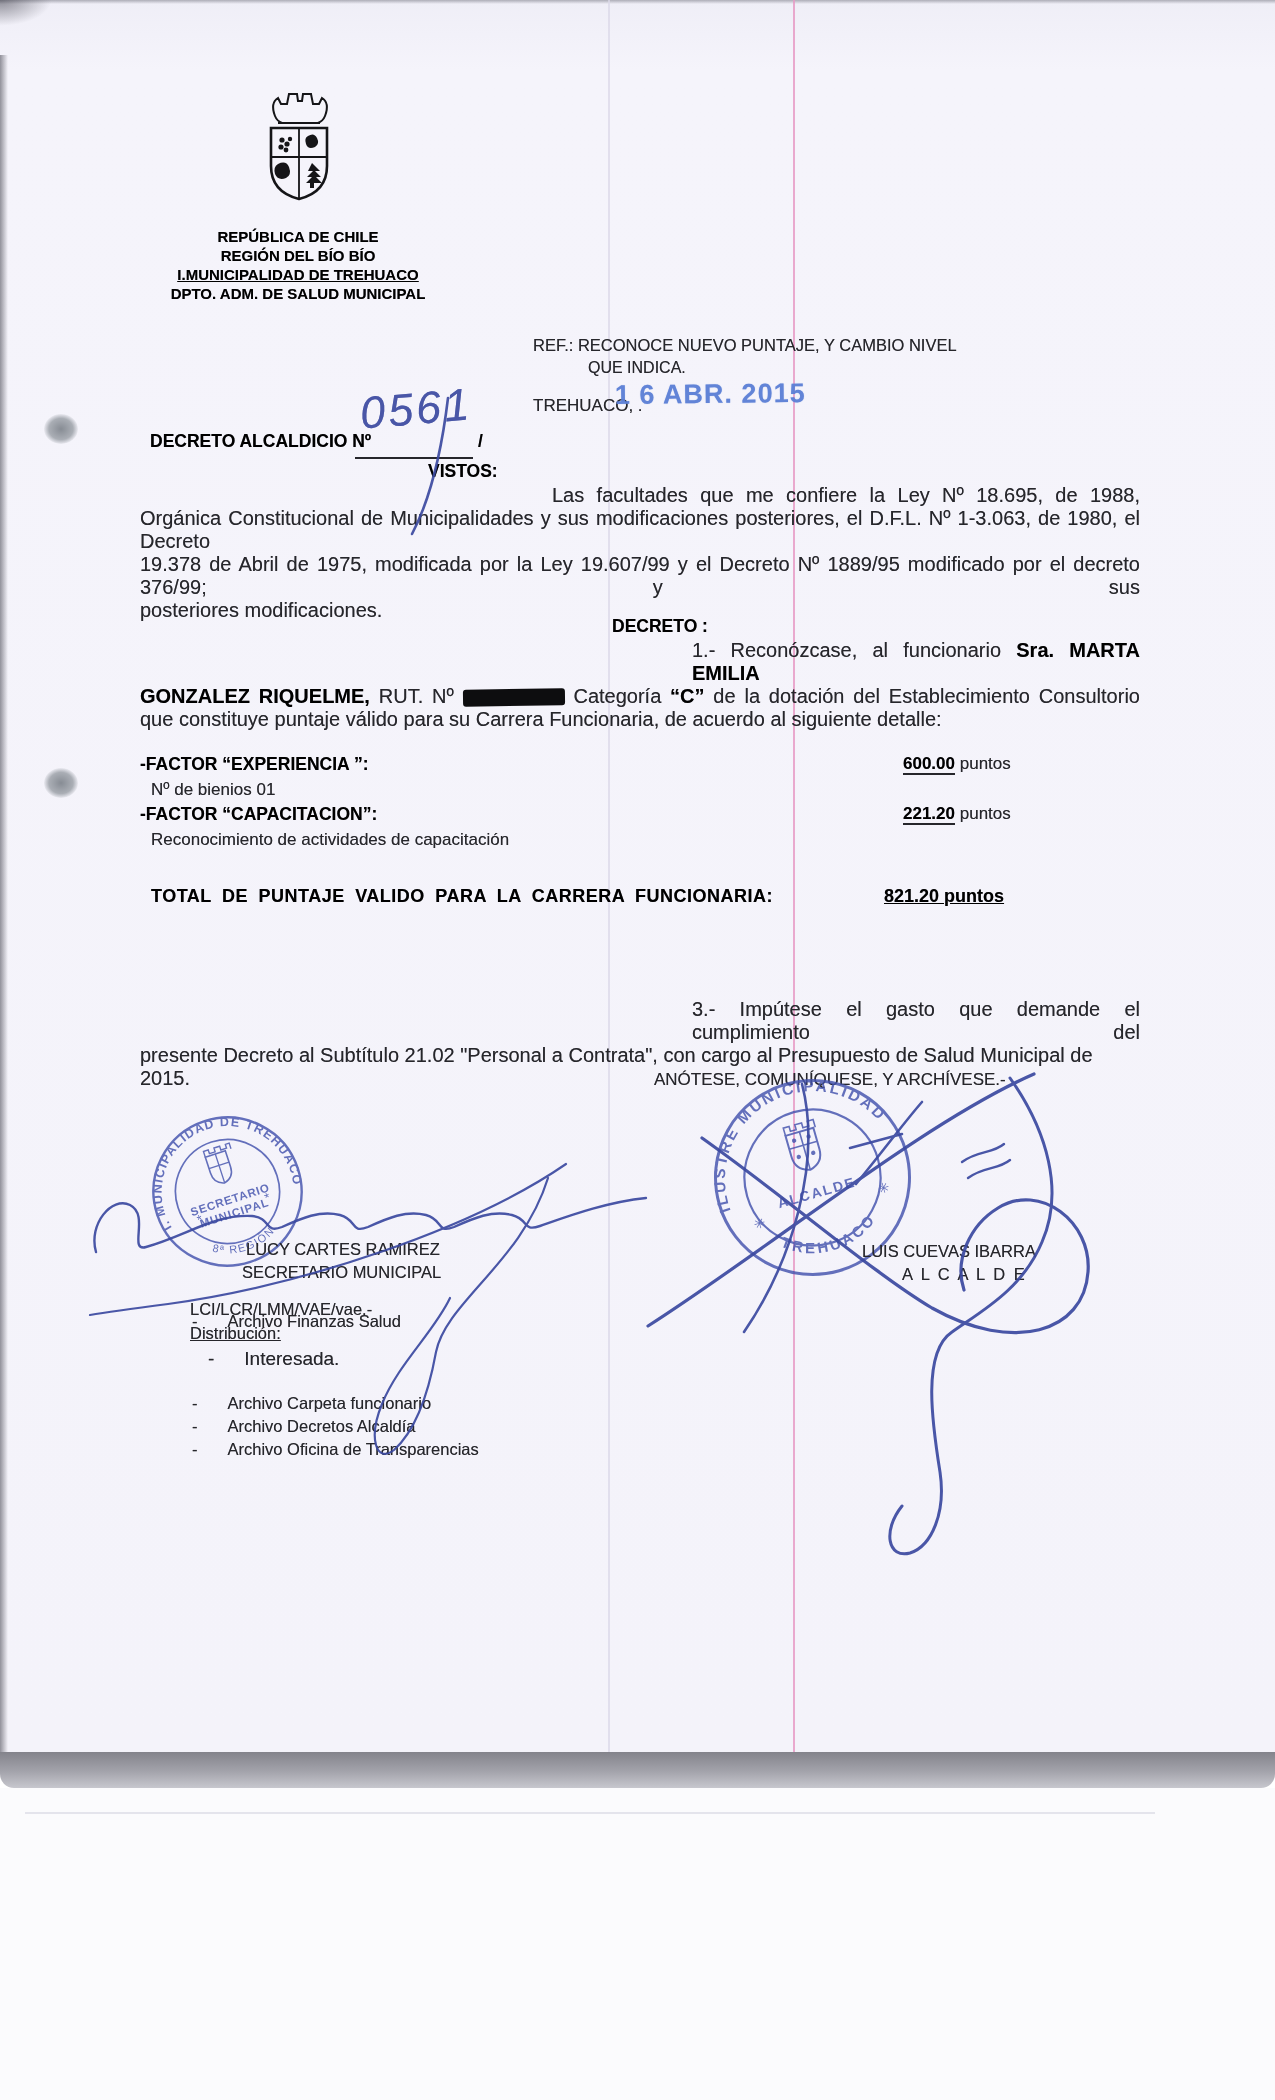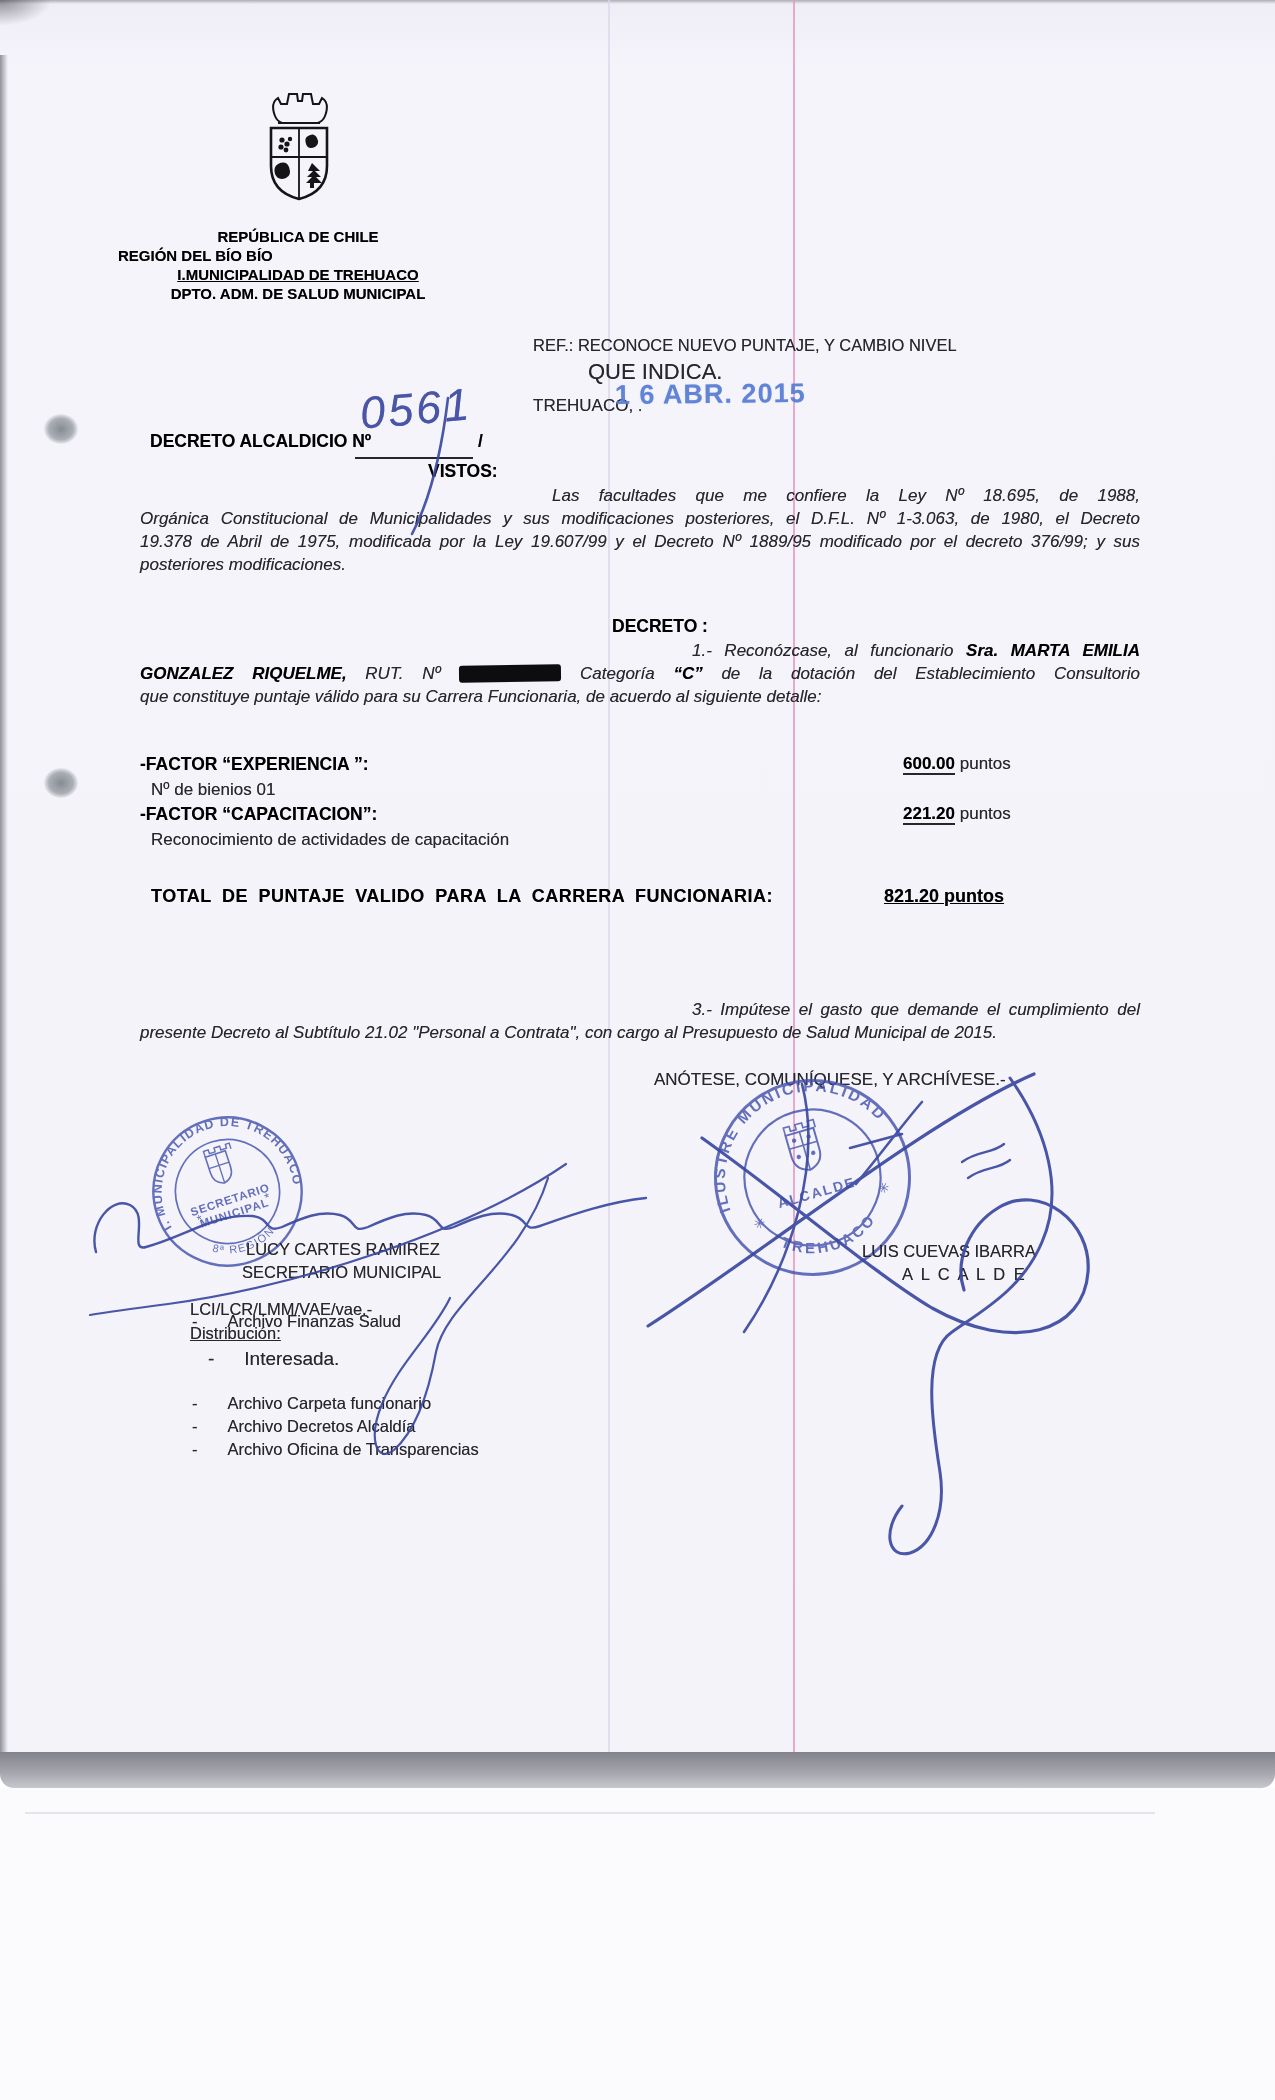--- a/index.html
+++ b/index.html
@@ -17,22 +17,22 @@
              background:linear-gradient(90deg,rgba(80,80,90,.6),rgba(80,80,90,0));}
   .corner-smudge{position:absolute;left:0;top:0;width:52px;height:26px;
              background:radial-gradient(ellipse at 0 0,rgba(60,60,70,.55),rgba(60,60,70,0) 70%);}
   .fold{position:absolute;top:0;width:2px;height:1752px;}
   .hole{position:absolute;width:34px;height:30px;border-radius:50%;
         background:radial-gradient(ellipse,#878c94 0%,#aaaeb5 50%,rgba(244,243,250,0) 74%);}
   .band{position:absolute;left:0;top:1752px;width:1275px;height:36px;border-radius:0 0 14px 14px;
         background:linear-gradient(180deg,#83838b 0%,#a4a4ac 55%,#c7c7ce 100%);}
   .below{position:absolute;left:0;top:1788px;width:1275px;height:312px;background:#fbfbfd;}
   .below-line{position:absolute;left:25px;top:1812px;width:1130px;height:2px;background:rgba(195,195,210,.4);}
-  .para{position:absolute;left:140px;width:1000px;font-size:17px;line-height:23px;color:#26262b;
-        text-shadow:0 0 .4px rgba(40,40,46,.5);font-style:italic;}
+  .para{position:absolute;left:140px;width:1000px;font-size:20px;line-height:23px;color:#26262b;
+        text-shadow:0 0 .4px rgba(40,40,46,.5);}
   .ln{text-align:justify;text-align-last:justify;}
   .ln-last{text-align:left;}
   .redact{display:inline-block;width:102px;height:17px;background:#0d0d0f;border-radius:3px;
           vertical-align:-3px;transform:rotate(-.8deg);}
   .u{border-bottom:2px solid #26262b;}
   .stamp{position:absolute;opacity:.82;}
   .sig-overlay{position:absolute;left:0;top:0;pointer-events:none;}
   .date-stamp{position:absolute;color:#5b7fd6;font-weight:700;letter-spacing:1px;font-size:27px;
               transform:rotate(-.6deg);opacity:.95;text-shadow:0 0 1px rgba(91,127,214,.5);}
   .hand-num{position:absolute;color:#3b49a0;font-size:45px;font-style:italic;letter-spacing:3px;
@@ -65,26 +65,26 @@
         <circle cx="27" cy="77" r="2.6"></circle>
       <circle cx="32" cy="80" r="2.4"></circle>
         <circle cx="36" cy="69" r="2.2"></circle>
       <path d="M54,66 q6,-4 9,2 q3,6 -2,9 q-7,3 -9,-3 q-2,-6 2,-8 z"></path>
       <path d="M24,94 q8,-4 11,3 q3,8 -3,11 q-8,3 -11,-4 q-2,-7 3,-10 z"></path>
       <path d="M58,93 l8,8 h-5 l6,6 h-5 l6,6 h-16 l6,-6 h-5 l6,-6 h-5 z"></path>
       <rect x="56" y="112" width="4" height="6"></rect>
     </g>
   </svg>
   <div class="t b" style="left:118px;top:228px;width:360px;text-align:center;font-size:15px;">REPÚBLICA DE CHILE</div>
-  <div class="t b" style="left:118px;top:247px;width:360px;text-align:left;font-size:15px;">REGIÓN DEL  BÍO BÍO</div>
+  <div class="t b" style="left:118px;top:247px;width:360px;text-align:center;font-size:15px;">REGIÓN DEL  BÍO BÍO</div>
   <div class="t b" style="left:118px;top:266px;width:360px;text-align:center;font-size:15px;text-decoration:underline;">I.MUNICIPALIDAD  DE  TREHUACO</div>
   <div class="t b" style="left:118px;top:285px;width:360px;text-align:center;font-size:15px;">DPTO.  ADM. DE SALUD  MUNICIPAL</div>
 
   <div class="t" style="left:533px;top:336px;font-size:16.5px;">REF.: RECONOCE  NUEVO PUNTAJE,  Y CAMBIO NIVEL</div>
-  <div class="t" style="left:588px;top:359px;font-size:22px;">QUE INDICA.</div>
+  <div class="t" style="left:588px;top:359px;font-size:16px;">QUE INDICA.</div>
   <div class="t" style="left:533px;top:396px;font-size:17px;">TREHUACO, .</div>
   <div class="date-stamp" style="left:615px;top:379px;">1 6 ABR. 2015</div>
 
   <div class="t b" style="left:150px;top:431px;font-size:17.5px;">DECRETO ALCALDICIO Nº</div>
   <div class="abs" style="left:355px;top:457px;width:118px;height:2px;background:#26262b;"></div>
   <div class="hand-num" style="left:360px;top:383px;">0561</div>
   <div class="t b" style="left:478px;top:431px;font-size:17.5px;">/</div>
   <div class="t b" style="left:428px;top:461px;font-size:17.5px;">VISTOS:</div>
 
   <div class="para" style="top:484px;">

